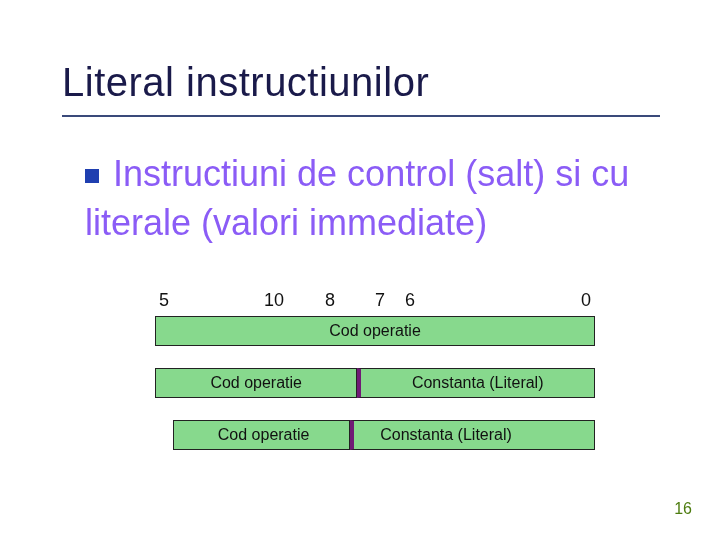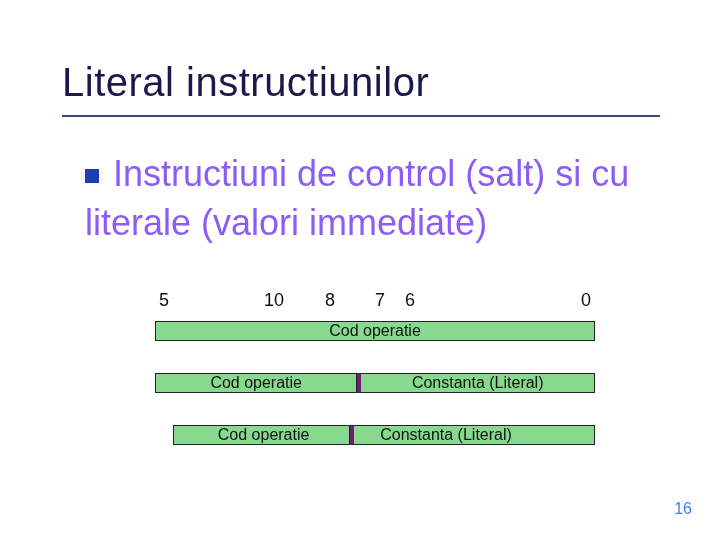--- a/index.html
+++ b/index.html
@@ -80,21 +80,20 @@
   .b0  { right: 4px; }
 
   .bar-wrap {
     margin-top: 2px;
   }
   .bar {
     display: flex;
     height: 30px;
     margin-bottom: 22px;
     width: 100%;
-    align-items: center;
   }
   .seg {
     display: flex;
     align-items: center;
     justify-content: center;
     font-size: 16px;
     color: #111;
     background: #87d98d;
     border: 1px solid #222;
     box-sizing: border-box;
@@ -111,21 +110,21 @@
   .r3 .seg { padding-left: 4px; }
   .r3 { margin-left: 18px; width: calc(100% - 18px); }
   .r3 .r3s2 { padding-left: 26px; justify-content: flex-start; }
   .r3 .r3s1 { justify-content: center; }
 
   .pagenum {
     position: absolute;
     right: 28px;
     bottom: 22px;
     font-size: 16px;
-    color: #3b82f6;
+    color: #4d7c0f;
     font-family: Arial, sans-serif;
   }
 </style>
 </head>
 <body>
 
 <div class="slide">
 
   <div class="title">Literal instructiunilor</div>
   <div class="title-underline"></div>

